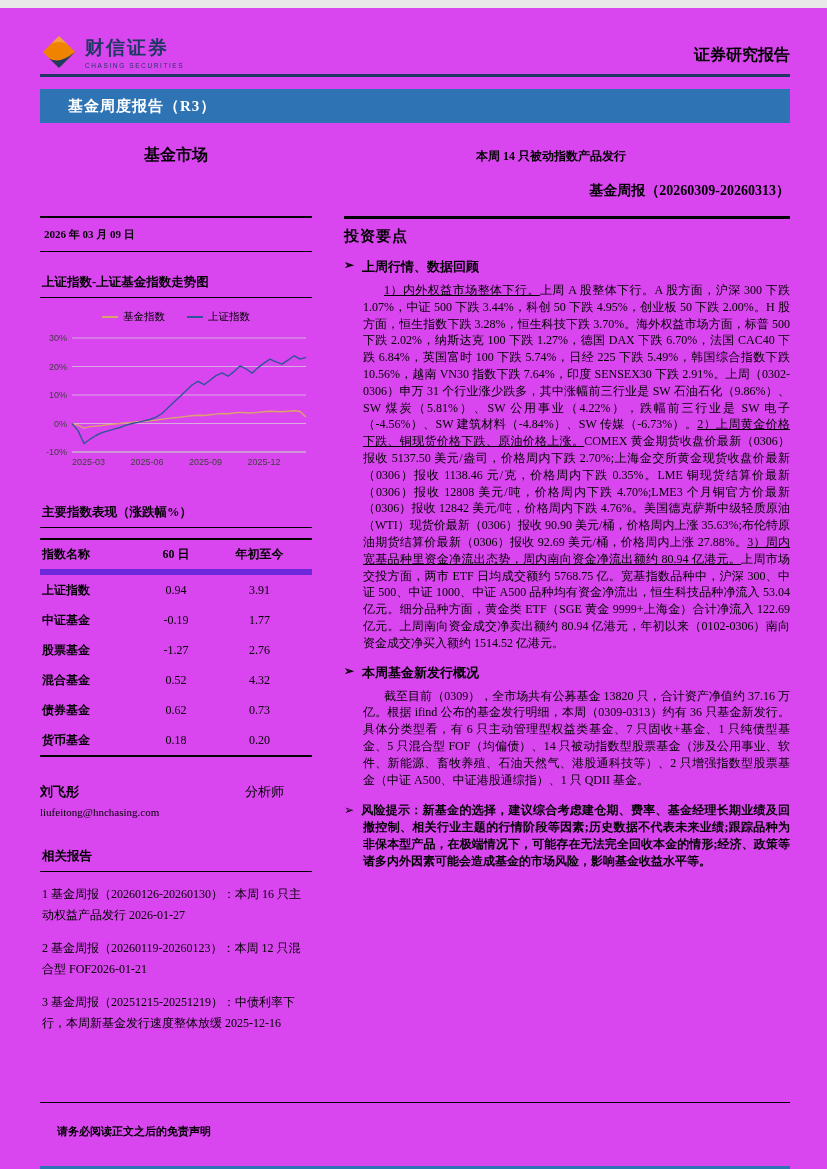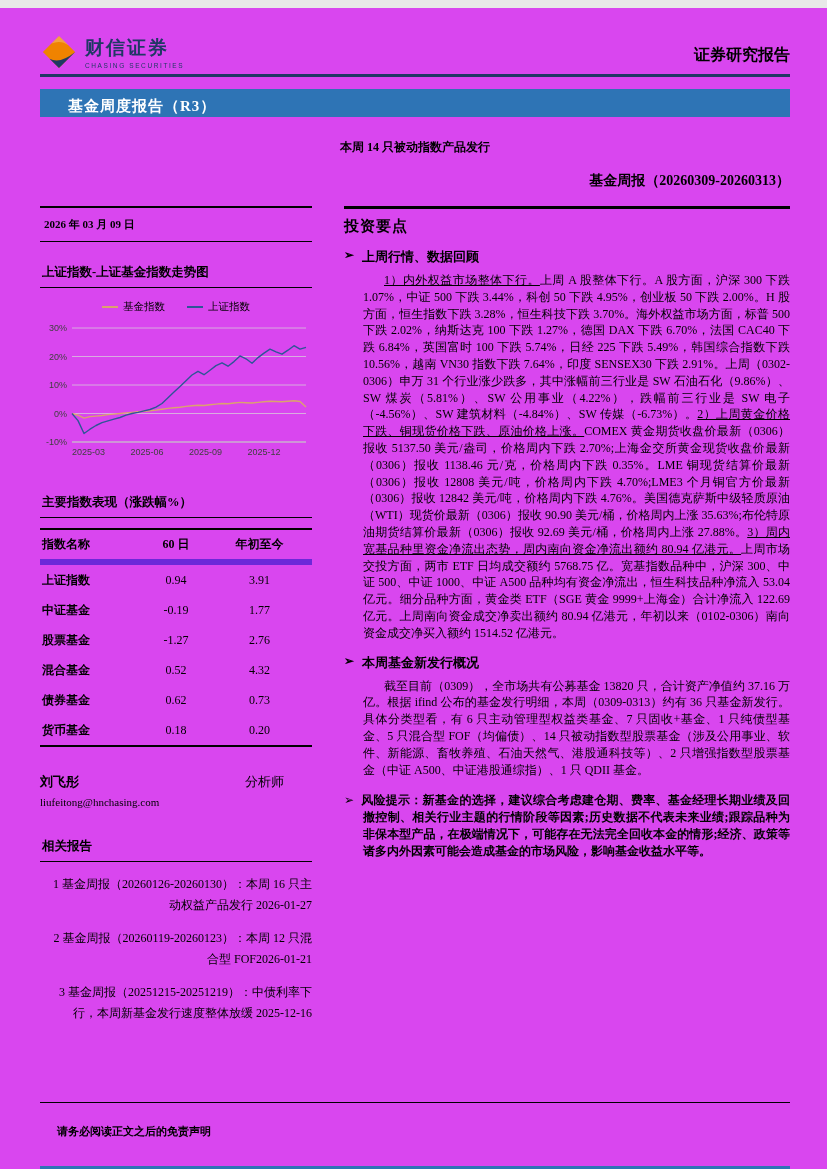--- a/index.html
+++ b/index.html
@@ -12,21 +12,21 @@
   .inner { position:absolute; left:40px; right:37px; top:0; }
 
   
   .hdr { display:flex; justify-content:space-between; align-items:flex-end; padding-top:16px; height:62px; }
   .logo { display:flex; align-items:center; gap:7px; }
   .logo-txt .cn { font-size:19px; font-weight:bold; color:#1f3864; letter-spacing:2px; font-family:"Liberation Sans",sans-serif; }
   .logo-txt .en { font-size:6.5px; color:#1f3864; letter-spacing:1.6px; font-family:"Liberation Sans",sans-serif; margin-top:1px; }
   .hdr-right { font-size:16px; font-weight:bold; padding-bottom:4px; }
   .rule { height:3px; background:#1f3864; margin-top:4px; }
 
-  .banner { margin-top:12px; height:28px; background:#2e74b5; color:#fff;
+  .banner { margin-top:12px; height:34px; background:#2e74b5; color:#fff;
     font-size:15px; font-weight:bold; line-height:35px; padding-left:28px; letter-spacing:1px; }
 
   .title-row { display:flex; margin-top:22px; align-items:baseline; }
   .title-left { width:272px; text-align:center; font-size:16px; font-weight:bold; }
   .title-right { flex:1; text-align:center; font-size:12px; font-weight:bold; }
   .subtitle-row { text-align:right; font-size:14px; font-weight:bold; margin-top:16px; }
 
   .columns { display:flex; gap:32px; margin-top:16px; }
   aside { width:272px; flex:none; }
   main { flex:1; min-width:0; }
@@ -50,21 +50,21 @@
   table.idx td.num { text-align:center; }
   table.idx tr:last-child td { border-bottom:2px solid #000; }
 
   .analyst { margin-top:26px; font-size:13px; }
   .analyst-line { display:flex; }
   .analyst-name { font-weight:bold; }
   .analyst-title { margin-left:auto; margin-right:28px; }
   .analyst-cert, .analyst-email { font-size:11px; margin-top:5px; }
 
   .related { margin-top:26px; }
-  .related-item { font-size:12px; line-height:1.75; margin-top:12px; padding-left:2px;text-align:right; }
+  .related-item { font-size:12px; line-height:1.75; margin-top:12px; padding-left:2px; }
 
   
   .points-head { border-top:3.5px solid #000; padding-top:8px; font-size:15px; font-weight:bold; letter-spacing:1px; }
   .bullet-head { display:flex; gap:8px; font-size:13px; font-weight:bold; margin-top:12px; }
   .arrow { font-size:12px; flex:none; }
   .body-text { font-size:12px; line-height:16.8px; text-align:justify; padding-left:19px; margin-top:6px; }
   .ind { text-indent:1.75em; }
   .u { text-decoration:underline; }
   .risk-para { font-size:12px; line-height:16.8px; text-align:justify; font-weight:bold;
     padding-left:19px; text-indent:-19px; margin-top:14px; }
@@ -95,20 +95,21 @@
           <div class="en">CHASING SECURITIES</div>
         </div>
       </div>
       <div class="hdr-right">证券研究报告</div>
     </div>
     <div class="rule"></div>
 
     <div class="banner">基金周度报告（R3）</div>
 
     <div class="title-row">
+      <div class="title-left">基金市场</div>
       <div class="title-right">本周 14 只被动指数产品发行</div>
     </div>
     <div class="subtitle-row">基金周报（20260309-20260313）</div>
 
     <div class="columns">
 
       <aside>
         <div class="date-block">2026 年 03 月 09 日</div>
 
         <div class="sec-title">上证指数-上证基金指数走势图</div>

